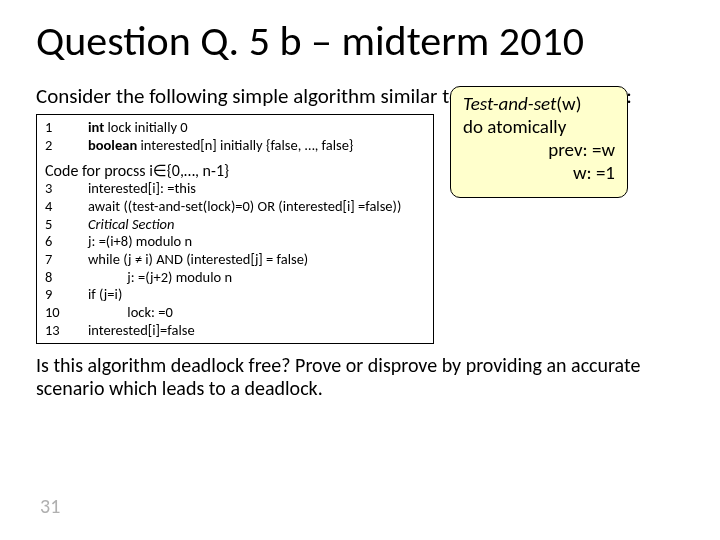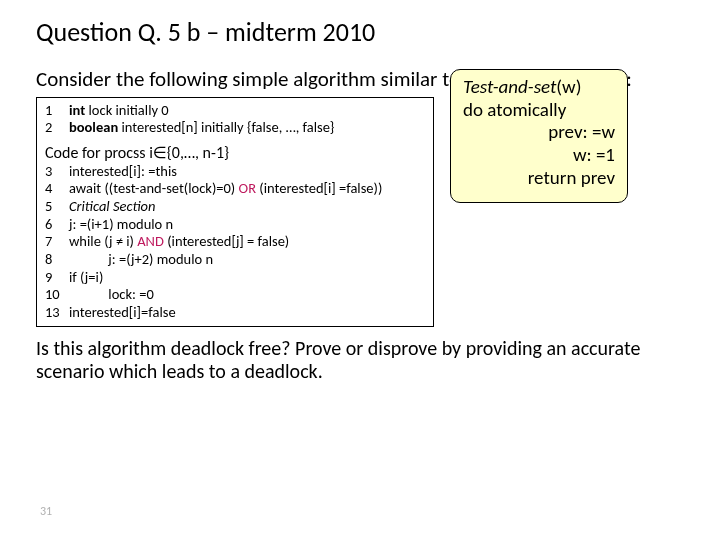--- a/index.html
+++ b/index.html
@@ -13,21 +13,21 @@
     overflow: hidden;
   }
   .slide {
     position: relative;
     width: 720px;
     height: 540px;
     box-sizing: border-box;
     padding: 18px 36px 0 36px;
   }
   .title {
-    font-size: 26px;
+    font-size: 42px;
     font-weight: 400;
     margin: 0 0 20px 0;
     line-height: 1.1;
   }
   .intro {
     font-size: 21px;
     line-height: 1.15;
     margin: 0 0 4px 0;
   }
   .content-row {
@@ -61,39 +61,40 @@
     line-height: 1.22;
   }
   .ln {
     width: 24px;
     flex: 0 0 24px;
     text-align: left;
   }
   .code {
     flex: 1;
     white-space: pre;
+    margin-left: 19px;
   }
   .codehdr {
     font-size: 16px;
     margin-top: 6px;
     line-height: 1.22;
   }
   .kw { font-weight: 700; }
   .ital { font-style: italic; }
-  .orw { color: #be185d; }
+  .orw { color: #000000; }
   .closing {
     font-size: 20px;
     line-height: 1.15;
     margin: 10px 0 10px 0;
   }
   .pagenum {
     position: absolute;
     left: 40px;
     bottom: 22px;
-    font-size: 12px;
+    font-size: 20px;
     color: #b0b0b0;
   }
 </style>
 </head>
 <body>
 
 <div class="slide">
 
   <h1 class="title">Question Q. 5 b – midterm 2010</h1>
 
@@ -121,21 +122,21 @@
       <div class="codeline">
         <span class="ln">4</span>
         <span class="code"><span>await ((test-and-set(lock)=0) </span><span class="orw">OR</span><span> (interested[i] =false))</span></span>
       </div>
       <div class="codeline">
         <span class="ln">5</span>
         <span class="code ital">Critical Section</span>
       </div>
       <div class="codeline">
         <span class="ln">6</span>
-        <span class="code">j: =(i+1) modulo n</span>
+        <span class="code">j: =(i+8) modulo n</span>
       </div>
       <div class="codeline">
         <span class="ln">7</span>
         <span class="code"><span>while (j ≠ i) </span><span class="orw">AND</span><span> (interested[j] = false)</span></span>
       </div>
       <div class="codeline">
         <span class="ln">8</span>
         <span class="code">            j: =(j+2) modulo n</span>
       </div>
       <div class="codeline">
@@ -151,21 +152,20 @@
         <span class="code">interested[i]=false</span>
       </div>
 
     </div>
 
     <div class="sidebox">
       <div><span class="hdr">Test-and-set</span><span>(w)</span></div>
       <div>do atomically</div>
       <span class="ind">prev: =w</span>
       <span class="ind">w: =1</span>
-      <span class="ind">return prev</span>
     </div>
 
   </div>
 
   <p class="closing">Is this algorithm deadlock free? Prove or disprove by providing an accurate scenario which leads to a deadlock.</p>
 
   <div class="pagenum">31</div>
 
 </div>
 

